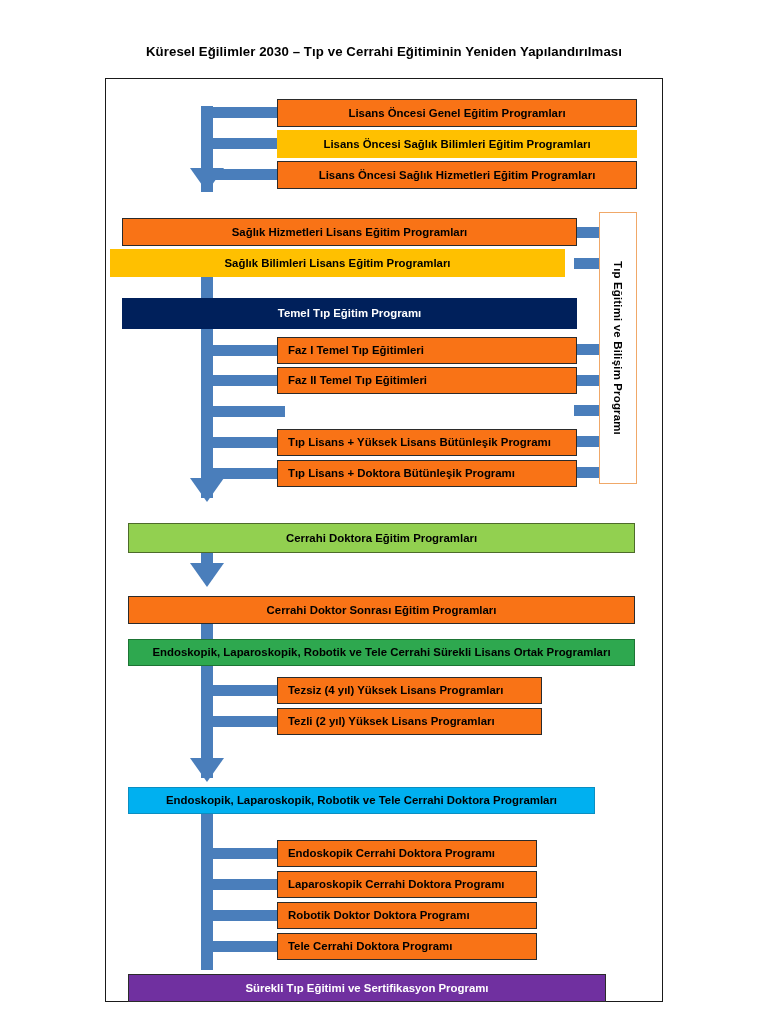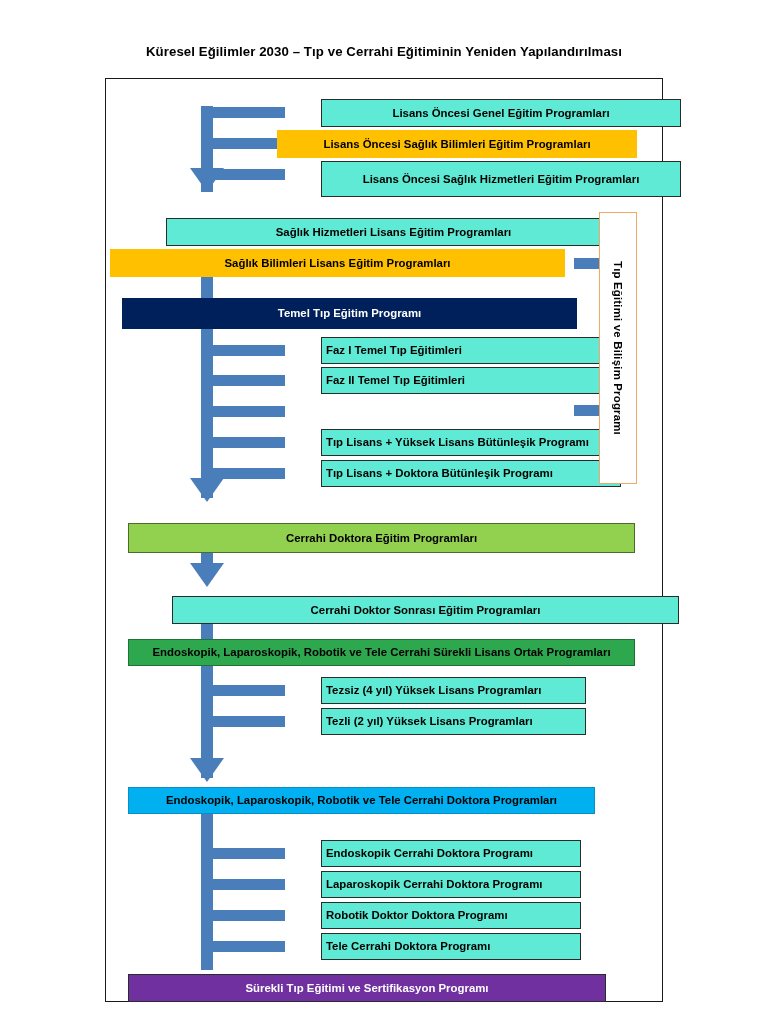--- a/index.html
+++ b/index.html
@@ -32,26 +32,26 @@
   
   .box{
     position:absolute;
     box-sizing:border-box;
     display:flex;align-items:center;
     font-size:11.4px;font-weight:bold;color:#000;
     line-height:1.1;
     z-index:5;
   }
   .box.center{justify-content:center;text-align:center;}
-  .box.left{justify-content:flex-start;padding-left:4px;text-align:left;}
+  .box.left{justify-content:flex-start;padding-left:10px;text-align:left;}
   .box .t{display:block;width:100%;}
   .box.center .t{text-align:center;}
   .box.left .t{text-align:left;}
 
-  .outline{background:#5eead4;border:1.3px solid #2b2b2b;margin-left:44px;}
+  .outline{background:#f97316;border:1.3px solid #2b2b2b;}
   .fill-orange{background:#FFC000;border:1px solid #FFC000;}
   .fill-navy{background:#00205B;border:1px solid #00205B;color:#ffffff;}
   .fill-lgreen{background:#92D050;border:1.2px solid #4d6b2a;}
   .fill-green{background:#2EA84F;border:1.2px solid #1d7434;}
   .fill-cyan{background:#00B0F0;border:1.2px solid #0b8ec1;}
   .fill-purple{background:#7030A0;border:1.3px solid #2b2b2b;color:#ffffff;}
 
   
   .vbox{
     position:absolute;
@@ -93,21 +93,21 @@
   <div class="conn hline" style="left:201px;top:107px;width:84px;"></div>
   <div class="conn hline" style="left:201px;top:138px;width:84px;"></div>
   <div class="conn hline" style="left:201px;top:169px;width:84px;"></div>
 
   <div class="box outline center" style="left:277px;top:99px;width:360px;height:28px;">
     <span class="t">Lisans Öncesi Genel Eğitim Programları</span>
   </div>
   <div class="box fill-orange center" style="left:277px;top:130px;width:360px;height:28px;">
     <span class="t">Lisans Öncesi Sağlık Bilimleri Eğitim Programları</span>
   </div>
-  <div class="box outline center" style="left:277px;top:161px;width:360px;height:36px;">
+  <div class="box outline center" style="left:277px;top:161px;width:360px;height:28px;">
     <span class="t">Lisans Öncesi Sağlık Hizmetleri Eğitim Programları</span>
   </div>
 
   <div class="conn hline" style="left:574px;top:227px;width:28px;"></div>
   <div class="conn hline" style="left:574px;top:258px;width:28px;"></div>
   <div class="conn hline" style="left:574px;top:344px;width:28px;"></div>
   <div class="conn hline" style="left:574px;top:375px;width:28px;"></div>
   <div class="conn hline" style="left:574px;top:405px;width:28px;"></div>
   <div class="conn hline" style="left:574px;top:436px;width:28px;"></div>
   <div class="conn hline" style="left:574px;top:467px;width:28px;"></div>

